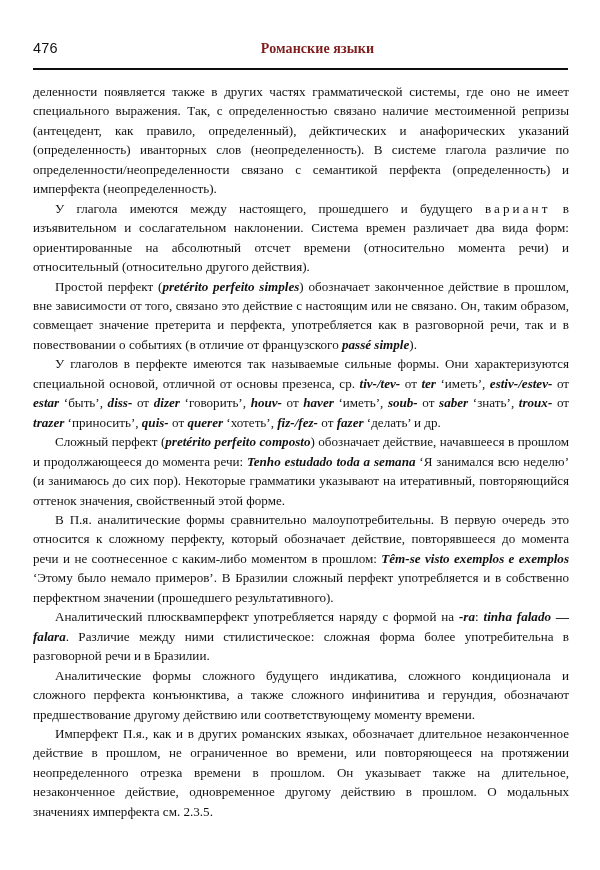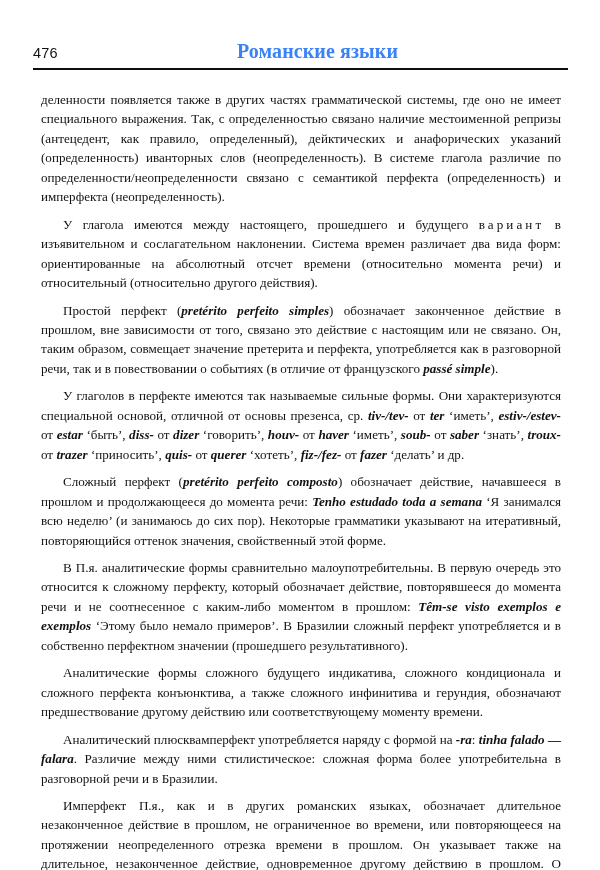--- a/index.html
+++ b/index.html
@@ -43,23 +43,23 @@
     letter-spacing: 0.2px;
     color: #131313;
     width: 70px;
     flex: 0 0 70px;
   }
   .head-title {
     flex: 1 1 auto;
     text-align: center;
     font-family: "Liberation Serif", "DejaVu Serif", serif;
     font-weight: 700;
-    font-size: 20px;
+    font-size: 14px;
     letter-spacing: 0.1px;
-    color: #3b82f6;
+    color: #7f1d1d;
     margin-left: -36px;
   }
   .head-rule {
     position: absolute;
     top: 68px;
     left: 33px;
     width: 535px;
     height: 2px;
     background: #0d0d0d;
   }
@@ -71,21 +71,21 @@
     left: 33px;
     width: 536px;
     font-size: 13.1px;
     line-height: 19.45px;
     text-align: justify;
     text-justify: inter-word;
     color: #121212;
     hyphens: manual;
   }
   .body-text p {
-    margin: 8px;
+    margin: 0;
     text-indent: 22px;
     text-align: justify;
   }
   .body-text p.no-indent {
     text-indent: 0;
   }
   .it { font-style: italic; font-weight: bold; }
   .sp {
     letter-spacing: 3.1px;
   }
@@ -110,18 +110,18 @@
   </div>
   <div class="head-rule"></div>
 
   <div class="body-text">
       <p class="no-indent"><span>деленности появляется также в других частях грамматической системы, где оно не имеет специального выражения. Так, с определенностью связано наличие местоименной репризы (антецедент, как правило, определенный), дейктических и анафорических указаний (определенность) иванторных слов (неопределенность). В системе глагола различие по определенности/неопределенности связано с семантикой перфекта (определенность) и имперфекта (неопределенность).</span></p>
       <p><span>У глагола имеются между настоящего, прошедшего и будущего </span><span class="sp">вариант</span><span> в изъявительном и сослагательном наклонении. Система времен различает два вида форм: ориентированные на абсолютный отсчет времени (относительно момента речи) и относительный (относительно другого действия).</span></p>
       <p><span>Простой перфект (</span><span class="it">pretérito perfeito simples</span><span>) обозначает законченное действие в прошлом, вне зависимости от того, связано это действие с настоящим или не связано. Он, таким образом, совмещает значение претерита и перфекта, употребляется как в разговорной речи, так и в повествовании о событиях (в отличие от французского </span><span class="it">passé simple</span><span>).</span></p>
       <p><span>У глаголов в перфекте имеются так называемые сильные формы. Они характеризуются специальной основой, отличной от основы презенса, ср. </span><span class="it">tiv-/tev-</span><span> от </span><span class="it">ter</span><span> ‘иметь’, </span><span class="it">estiv-/estev-</span><span> от </span><span class="it">estar</span><span> ‘быть’, </span><span class="it">diss-</span><span> от </span><span class="it">dizer</span><span> ‘говорить’, </span><span class="it">houv-</span><span> от </span><span class="it">haver</span><span> ‘иметь’, </span><span class="it">soub-</span><span> от </span><span class="it">saber</span><span> ‘знать’, </span><span class="it">troux-</span><span> от </span><span class="it">trazer</span><span> ‘приносить’, </span><span class="it">quis-</span><span> от </span><span class="it">querer</span><span> ‘хотеть’, </span><span class="it">fiz-/fez-</span><span> от </span><span class="it">fazer</span><span> ‘делать’ и др.</span></p>
       <p><span>Сложный перфект (</span><span class="it">pretérito perfeito composto</span><span>) обозначает действие, начавшееся в прошлом и продолжающееся до момента речи: </span><span class="it">Tenho estudado toda a semana</span><span> ‘Я занимался всю неделю’ (и занимаюсь до сих пор). Некоторые грамматики указывают на итеративный, повторяющийся оттенок значения, свойственный этой форме.</span></p>
       <p><span>В П.я. аналитические формы сравнительно малоупотребительны. В первую очередь это относится к сложному перфекту, который обозначает действие, повторявшееся до момента речи и не соотнесенное с каким-либо моментом в прошлом: </span><span class="it">Têm-se visto exemplos e exemplos</span><span> ‘Этому было немало примеров’. В Бразилии сложный перфект употребляется и в собственно перфектном значении (прошедшего результативного).</span></p>
+      <p><span>Аналитический плюсквамперфект употребляется наряду с формой на </span><span class="it">-ra</span><span>: </span><span class="it">tinha falado — falara</span><span>. Различие между ними стилистическое: сложная форма более употребительна в разговорной речи и в Бразилии.</span></p>
       <p><span>Аналитические формы сложного будущего индикатива, сложного кондиционала и сложного перфекта конъюнктива, а также сложного инфинитива и герундия, обозначают предшествование другому действию или соответствующему моменту времени.</span></p>
-      <p><span>Аналитический плюсквамперфект употребляется наряду с формой на </span><span class="it">-ra</span><span>: </span><span class="it">tinha falado — falara</span><span>. Различие между ними стилистическое: сложная форма более употребительна в разговорной речи и в Бразилии.</span></p>
       <p><span>Имперфект П.я., как и в других романских языках, обозначает длительное незаконченное действие в прошлом, не ограниченное во времени, или повторяющееся на протяжении неопределенного отрезка времени в прошлом. Он указывает также на длительное, незаконченное действие, одновременное другому действию в прошлом. О модальных значениях имперфекта см. 2.3.5.</span></p>
     </div>
 
 </div>
 
 </body></html>

